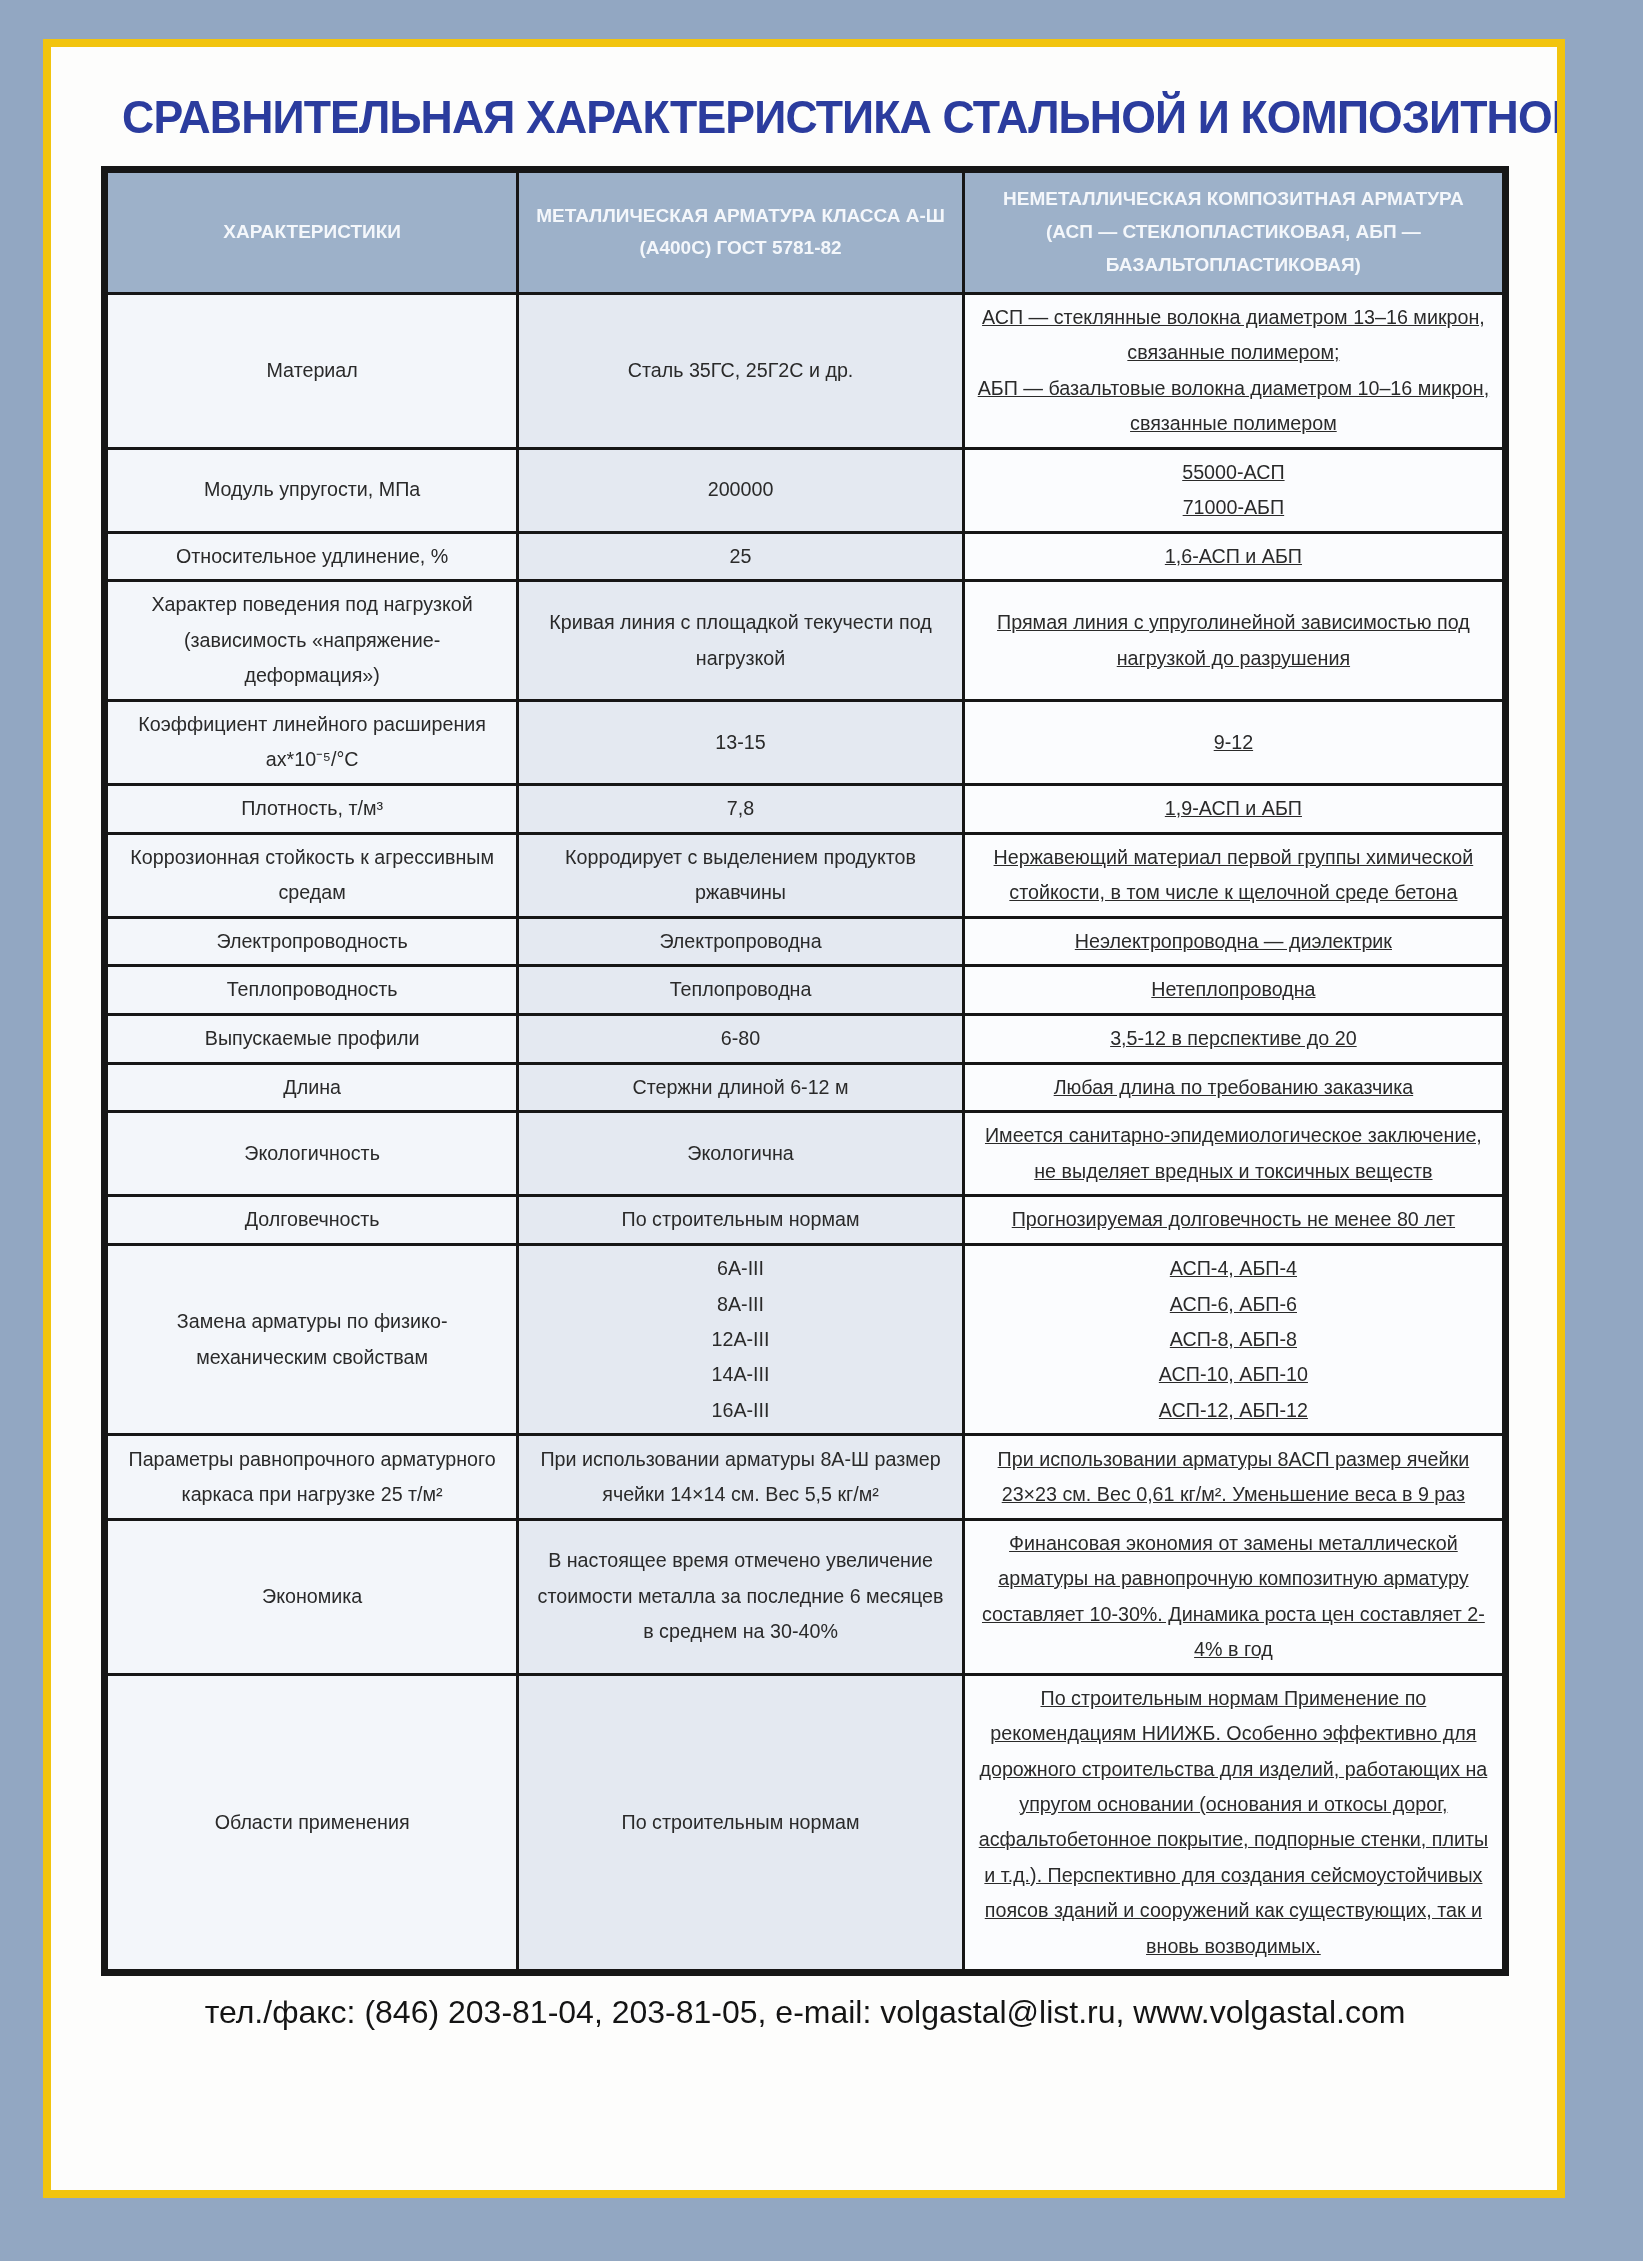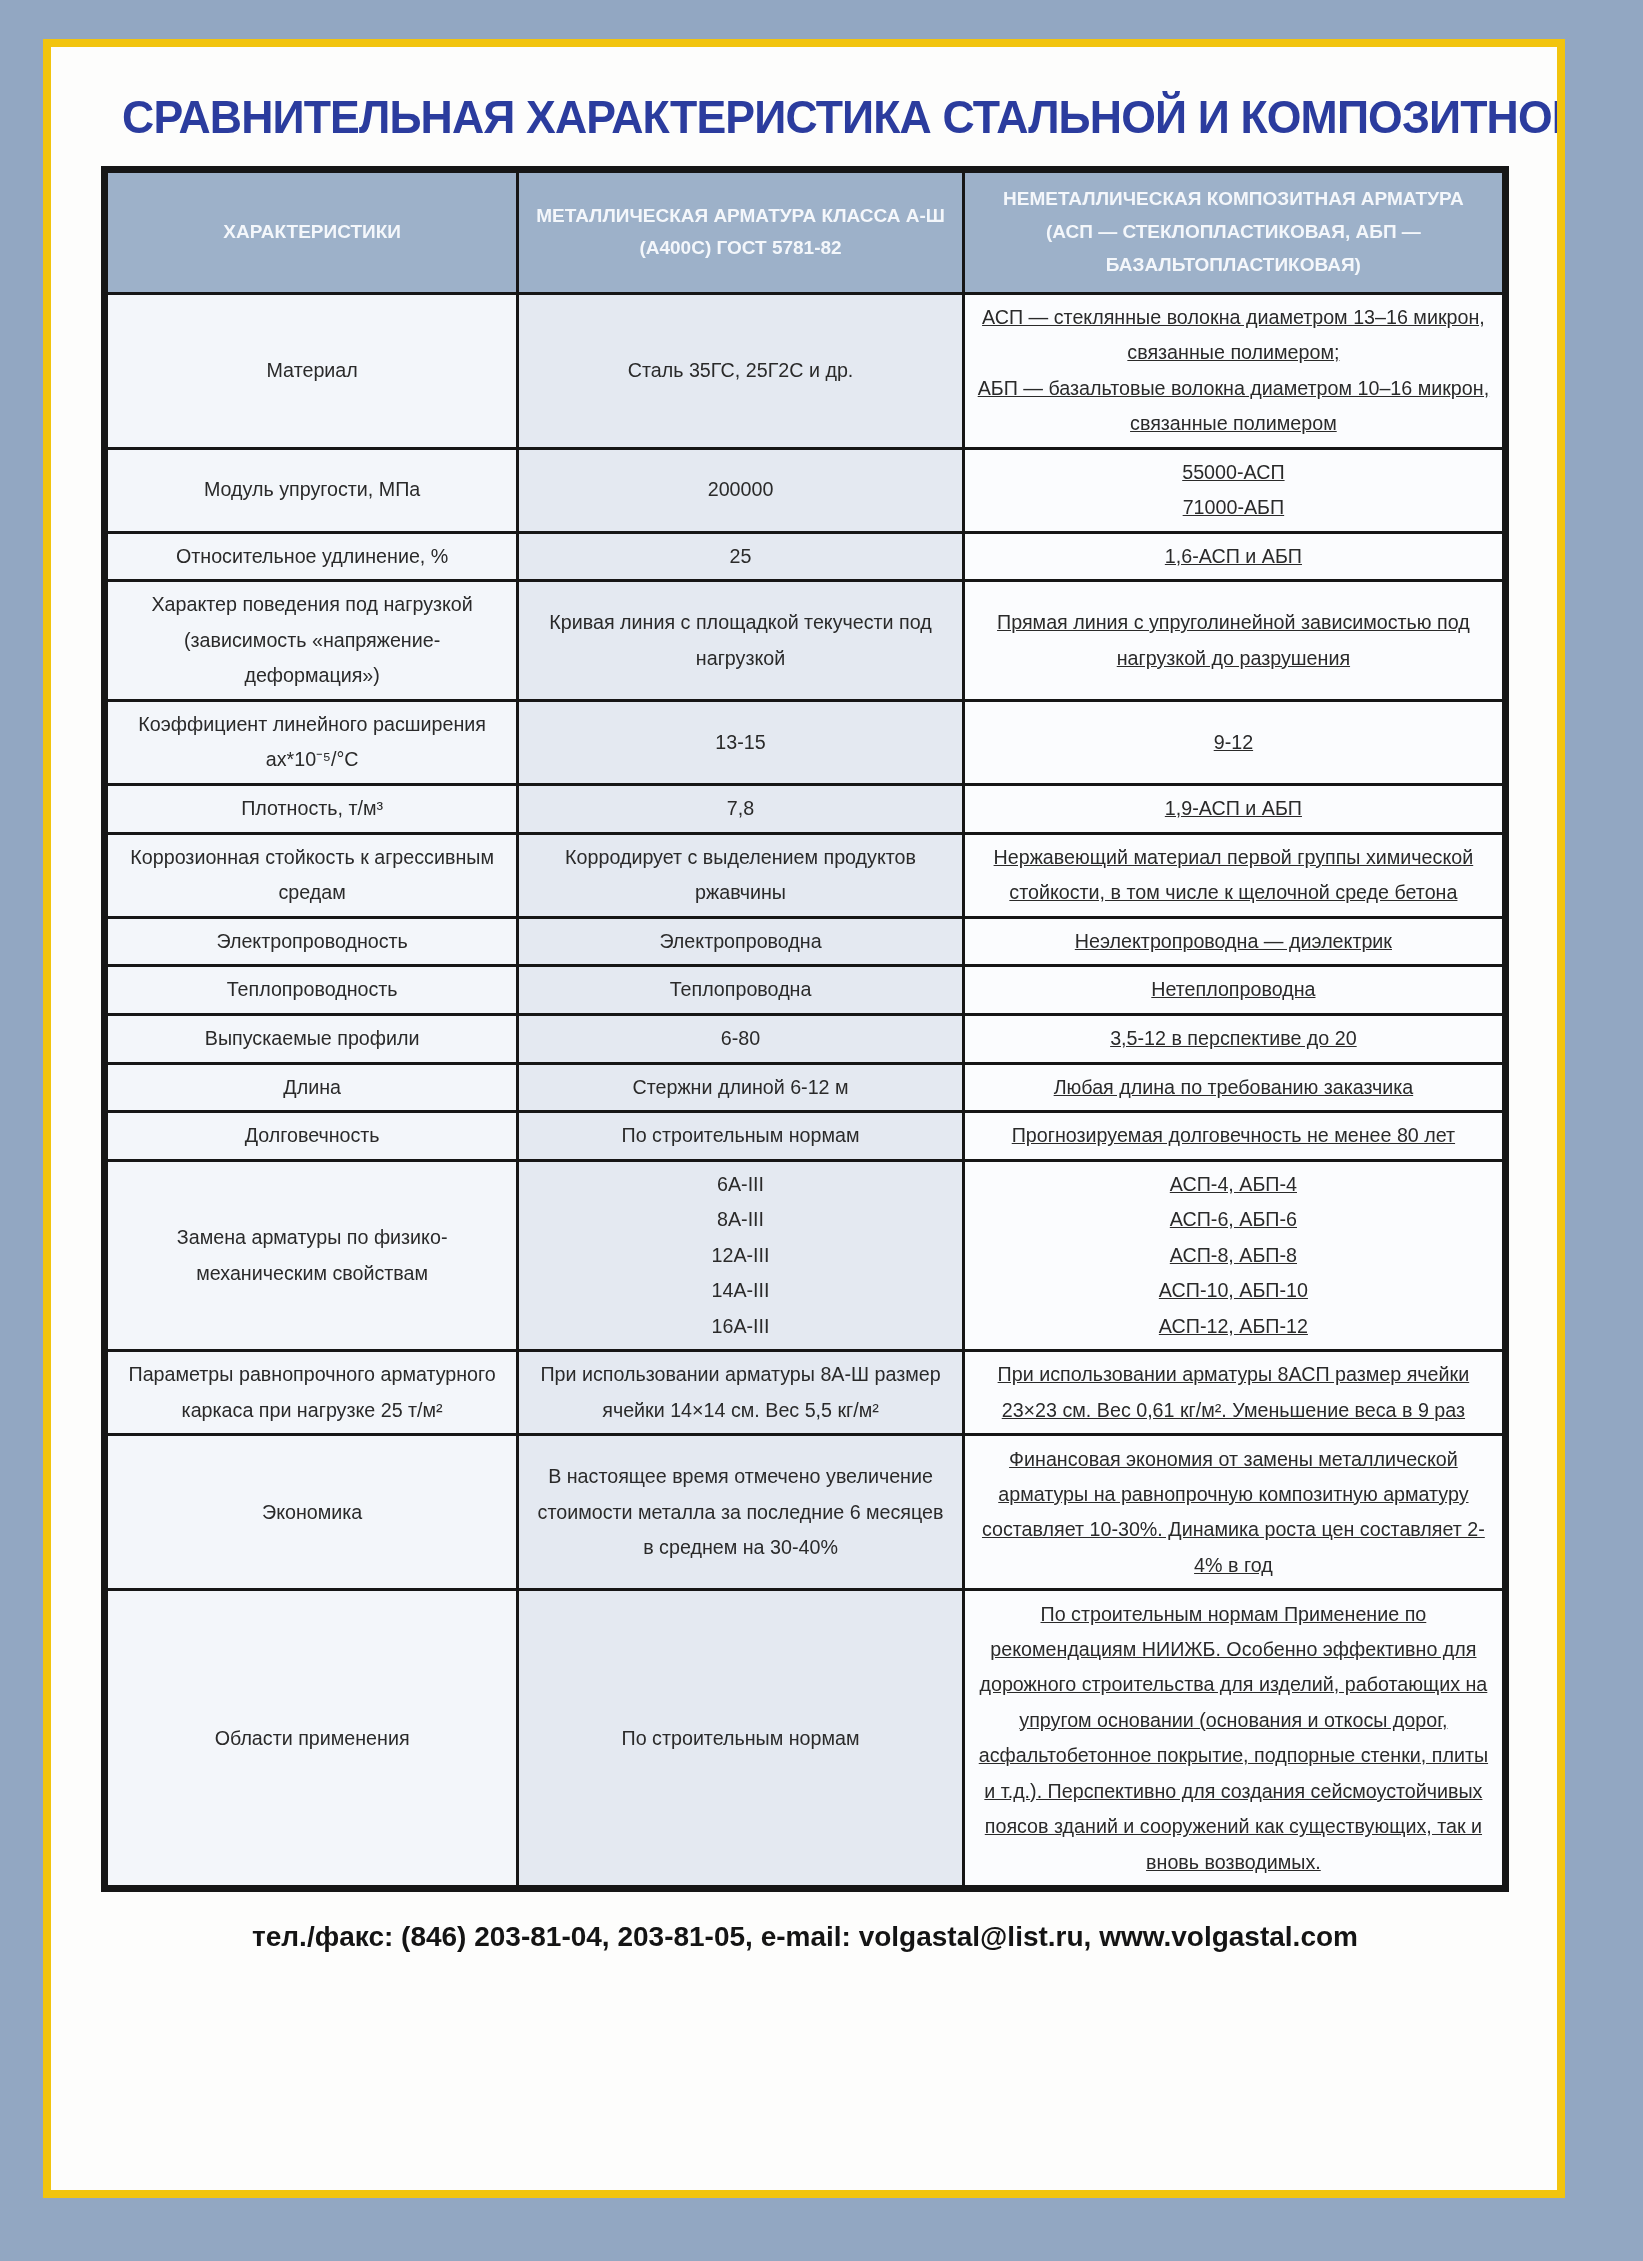--- a/index.html
+++ b/index.html
@@ -67,24 +67,24 @@
   }
   table.cmp td{
     font-size:19.7px;
     line-height:1.8;
     padding:5.1px 12px;
   }
   td.c1{background:var(--col1-bg);margin-top:44px;}
   td.c2{background:var(--col2-bg);}
   td.c3{background:var(--col3-bg);text-decoration:underline;}
   .footer{
-    margin-top:29px;
+    margin-top:18px;
     text-align:center;
-    font-size:28px;
-    font-weight:bold;
+    font-size:32px;
+    font-weight:normal;
     color:#141414;
   }
 </style>
 </head>
 <body>
 
 <div class="page">
   <div class="content">
 
     <h1 class="title">СРАВНИТЕЛЬНАЯ ХАРАКТЕРИСТИКА СТАЛЬНОЙ И КОМПОЗИТНОЙ АРМАТУРЫ</h1>
@@ -152,20 +152,25 @@
         </tr>
         <tr>
           <td class="c1">Выпускаемые профили</td>
           <td class="c2">6-80</td>
           <td class="c3">3,5-12 в перспективе до 20</td>
         </tr>
         <tr>
           <td class="c1">Длина</td>
           <td class="c2">Стержни длиной 6-12 м</td>
           <td class="c3">Любая длина по требованию заказчика</td>
+        </tr>
+        <tr>
+          <td class="c1">Экологичность</td>
+          <td class="c2">Экологична</td>
+          <td class="c3">Имеется санитарно-эпидемиологическое заключение, не выделяет вредных и токсичных веществ</td>
         </tr>
         <tr>
           <td class="c1">Долговечность</td>
           <td class="c2">По строительным нормам</td>
           <td class="c3">Прогнозируемая долговечность не менее 80 лет</td>
         </tr>
         <tr>
           <td class="c1">Замена арматуры по физико-механическим свойствам</td>
           <td class="c2">6А-III
 8А-III

